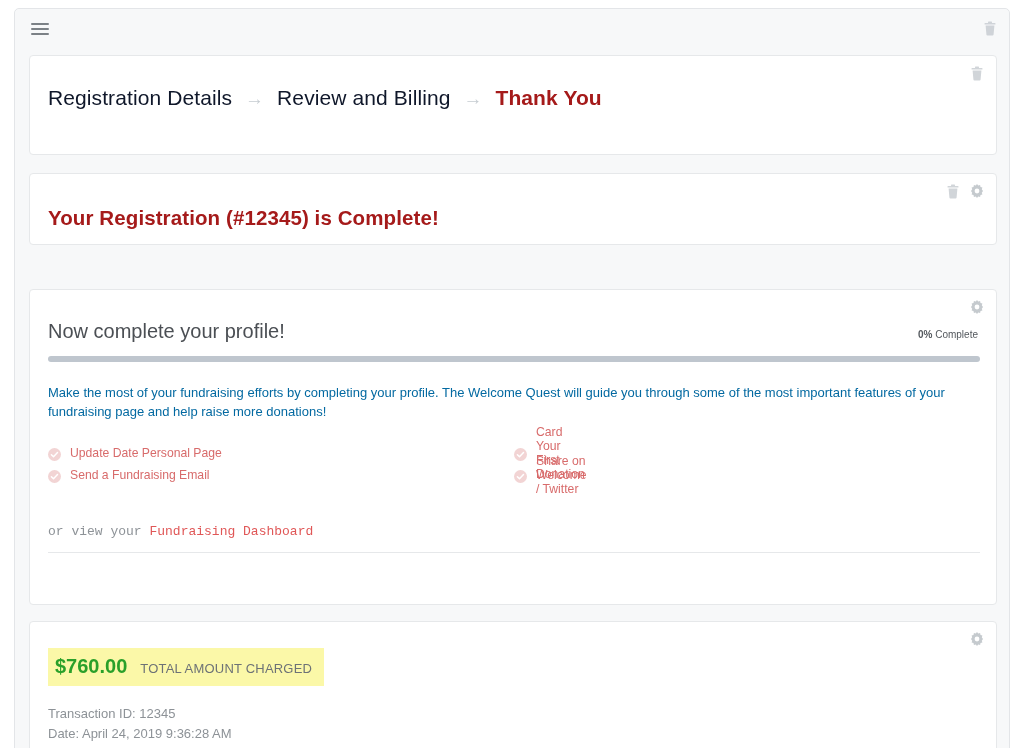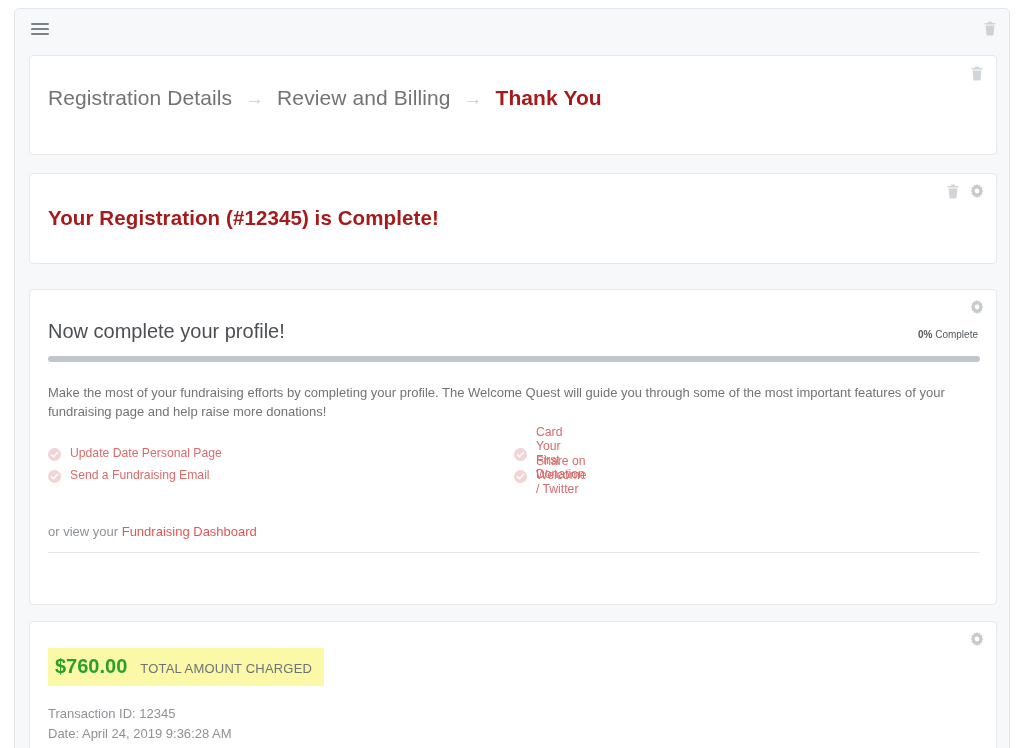--- a/index.html
+++ b/index.html
@@ -60,21 +60,21 @@
   
   .card {
     position: absolute;
     left: 14px;
     width: 968px;
     background: #ffffff;
     border: 1px solid #e6e8ea;
     border-radius: 4px;
   }
   #card-breadcrumb { top: 46px; height: 100px; }
-  #card-registration { top: 164px; height: 91px; }
+  #card-registration { top: 164px; height: 72px; }
   #card-profile { top: 280px; height: 316px; }
   #card-transaction { top: 612px; height: 160px; }
 
   .icon-row {
     position: absolute;
     right: 12px;
     top: 10px;
     display: flex;
     gap: 10px;
     align-items: center;
@@ -92,21 +92,21 @@
     position: absolute;
     left: 18px;
     top: 30px;
     display: flex;
     align-items: baseline;
     gap: 11px;
     white-space: nowrap;
   }
   .crumb {
     font-size: 21px;
-    color: #737373;
+    color: #0f172a;
     letter-spacing: .1px;
     cursor: pointer;
   }
   .crumb.active {
     color: #a51a1a;
     font-weight: bold;
     cursor: default;
   }
   .crumb-arrow {
     font-size: 19px;
@@ -164,21 +164,21 @@
     border-radius: 3px;
   }
 
   .profile-desc {
     position: absolute;
     left: 18px;
     top: 93px;
     width: 925px;
     font-size: 13px;
     line-height: 19px;
-    color: #737373;
+    color: #0369a1;
   }
 
   .quest-cols {
     position: absolute;
     left: 18px;
     top: 152px;
     width: 932px;
     display: flex;
   }
   .quest-col { width: 50%; }
@@ -199,20 +199,21 @@
     font-size: 12.2px;
     color: #d86b6b;
   }
 
   .dash-line {
     position: absolute;
     left: 18px;
     top: 234px;
     font-size: 13px;
     color: #8d9297;
+    font-family: Liberation Mono, monospace;
   }
   .dash-link {
     color: #e05757;
     cursor: pointer;
   }
   .divider {
     position: absolute;
     left: 18px;
     top: 262px;
     width: 932px;

